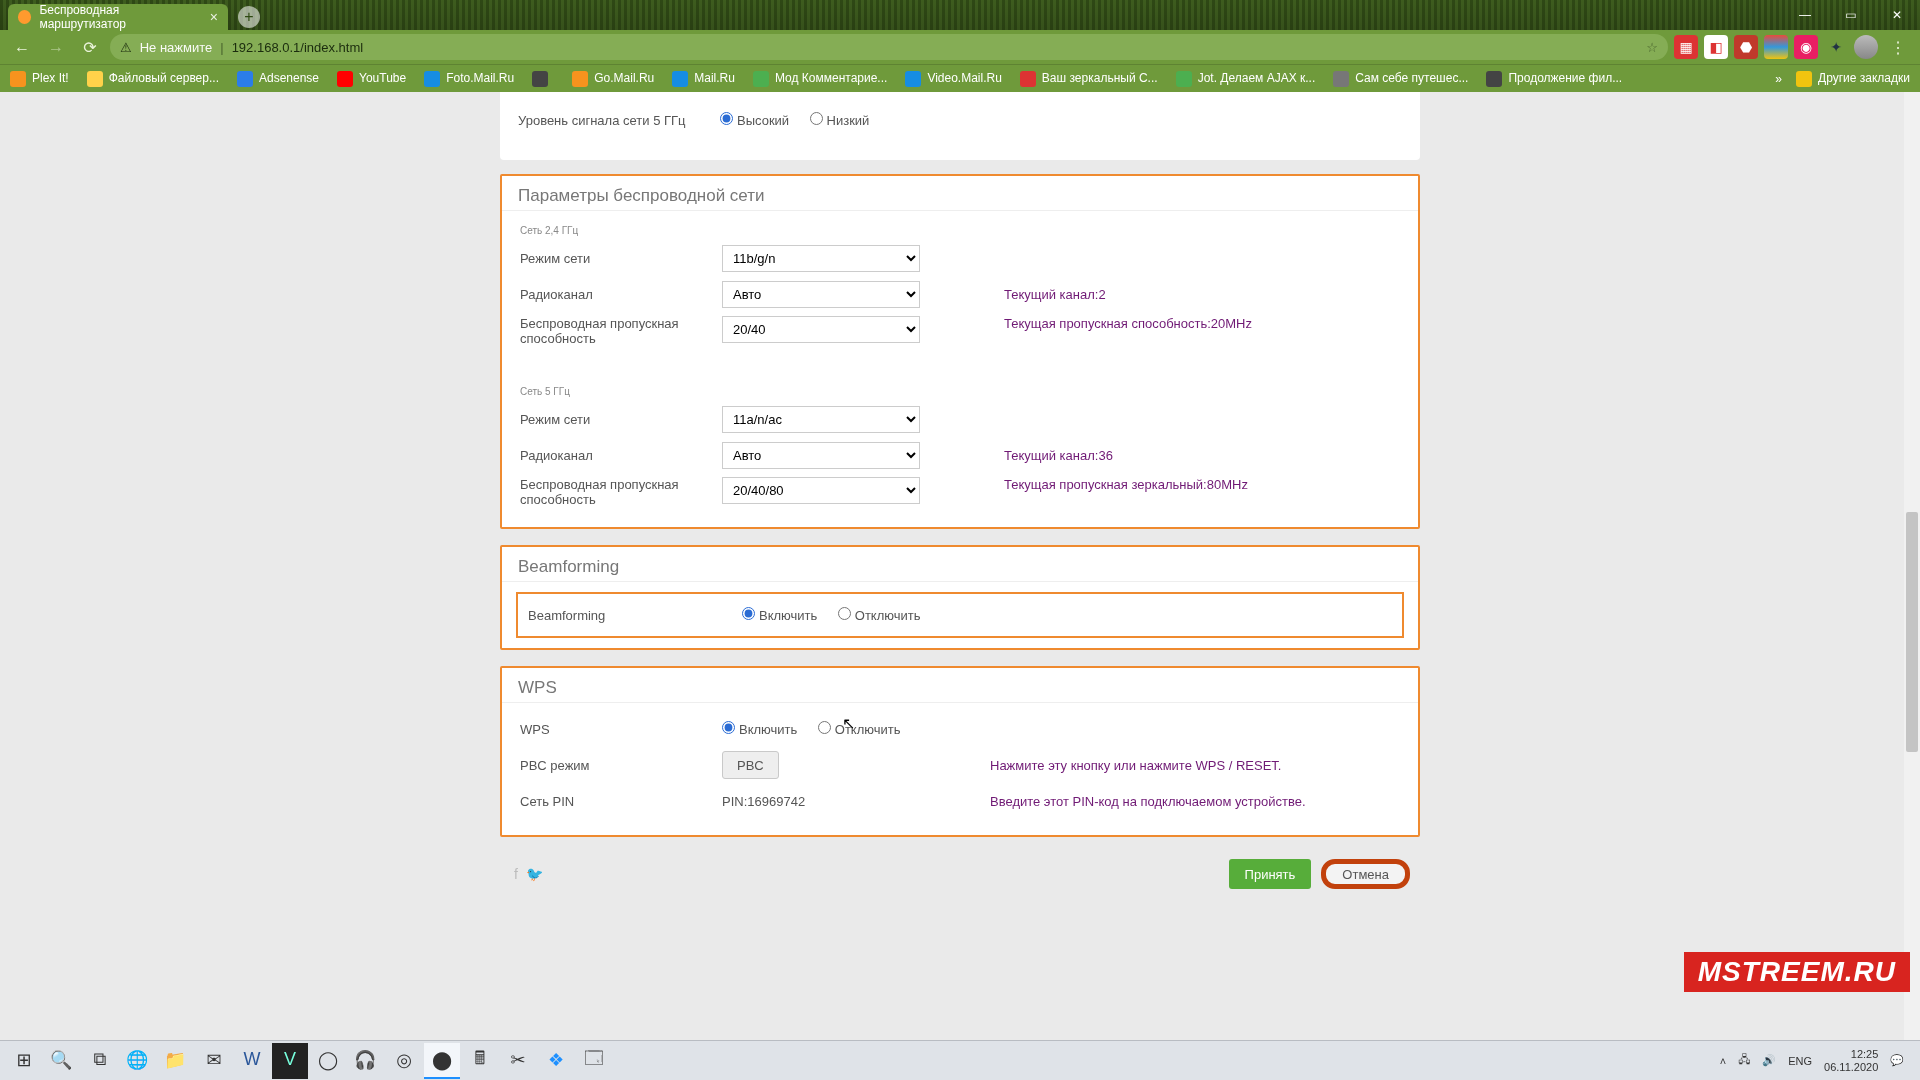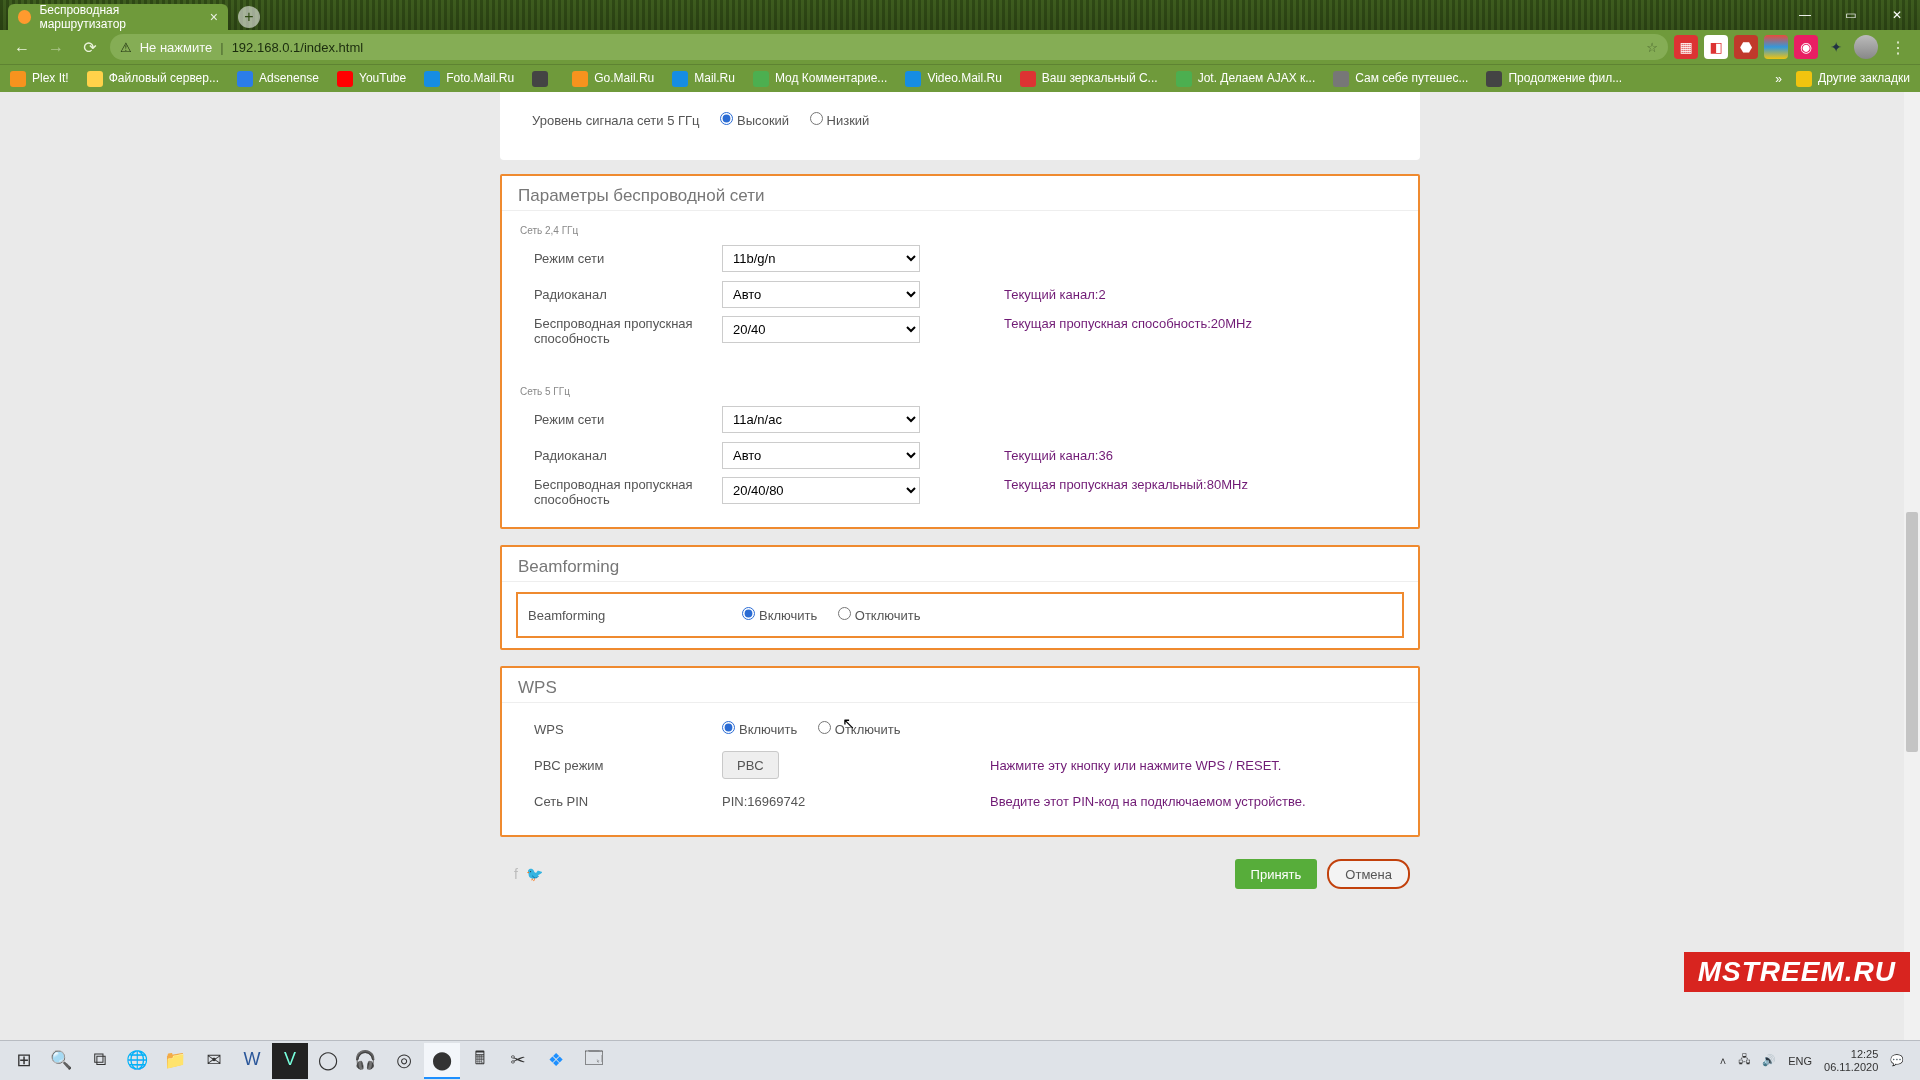--- a/index.html
+++ b/index.html
@@ -28,42 +28,42 @@
 .bmk { display:flex; gap:6px; white-space:nowrap; }
 .bmk .ic { width:16px; height:16px; border-radius:3px; display:inline-block; }
 .bmk-right { margin-left:auto; display:flex; align-items:center; gap:14px; }
 
 
 .viewport { flex:1; background:#eaeaea; position:relative; overflow:hidden; }
 .page { position:absolute; left:50%; transform:translateX(-50%); top:0; width:920px; }
 
 .panel-top { background:#fff; border-radius:0 0 4px 4px; padding:10px 0 22px 0; margin-bottom:14px; }
 .row { display:flex; align-items:center; min-height:36px; padding:4px 0; }
-.lbl { width:220px; padding-left:32px; color:#555; font-size:13px; }
+.lbl { width:220px; padding-left:18px; color:#555; font-size:13px; }
 .ctl { width:260px; }
 .aux { flex:1; color:#701a75; font-size:13px; padding-left:22px; }
 .sel { width:198px; height:27px; border:1px solid #ccc; background:#fff; font-size:13px; padding:0 6px; }
 
 .group { border:2px solid #ef8a2f; border-radius:2px; margin-bottom:16px; background:#fff; }
 .group-title { color:#777; font-size:17px; padding:10px 16px 4px; border-bottom:1px solid #eee; }
 .group-body { padding:8px 0 16px; }
 .subhead { color:#888; font-size:10px; padding:6px 18px 4px; }
 
 .inner-box { border:2px solid #ef8a2f; margin:0 14px; padding:6px 4px; }
 
 .radio-lbl { font-size:13px; color:#555; margin-right:16px; }
 input[type=radio] { accent-color:#2b6cd4; margin-right:4px; }
 
 .btn-pbc { height:28px; padding:0 14px; border:1px solid #c9c9c9; background:#eee; border-radius:3px; font-size:13px; color:#555; }
 
 .footer { display:flex; align-items:center; padding:6px 10px 10px; gap:10px; }
 .social { color:#bcbcbc; font-size:14px; display:flex; gap:8px; padding-left:4px; }
 .spacer { flex:1; }
 .btn-ok { background:#57ad3a; color:#fff; border:none; height:30px; padding:0 16px; border-radius:3px; font-size:13px; }
-.btn-cancel { background:#f3f3f3; color:#555; border:2px solid #c2410c; height:30px; padding:0 16px; border-radius:14px; font-size:13px; }
+.btn-cancel { background:#f3f3f3; color:#555; border:5px solid #c2410c; height:30px; padding:0 16px; border-radius:14px; font-size:13px; }
 
 .watermark { position:absolute; right:10px; bottom:48px; background:#d8241f; color:#fff; font-weight:bold; font-style:italic; font-size:28px; padding:4px 14px; letter-spacing:1px; }
 
 
 .taskbar { height:40px; background:#dfe3e8; border-top:1px solid #b8bcc2; display:flex; align-items:center; padding:0 6px; gap:2px; }
 .tb-ico { width:36px; height:36px; display:flex; align-items:center; justify-content:center; font-size:18px; color:#333; border-bottom:2px solid transparent; }
 .tb-ico.active { border-bottom:2px solid #1e90ff; background:#f3f6fa; }
 .tray { margin-left:auto; display:flex; align-items:center; gap:12px; color:#333; font-size:11px; padding-right:10px; }
 .clock { text-align:right; line-height:13px; }
 .lang { font-size:11px; }

